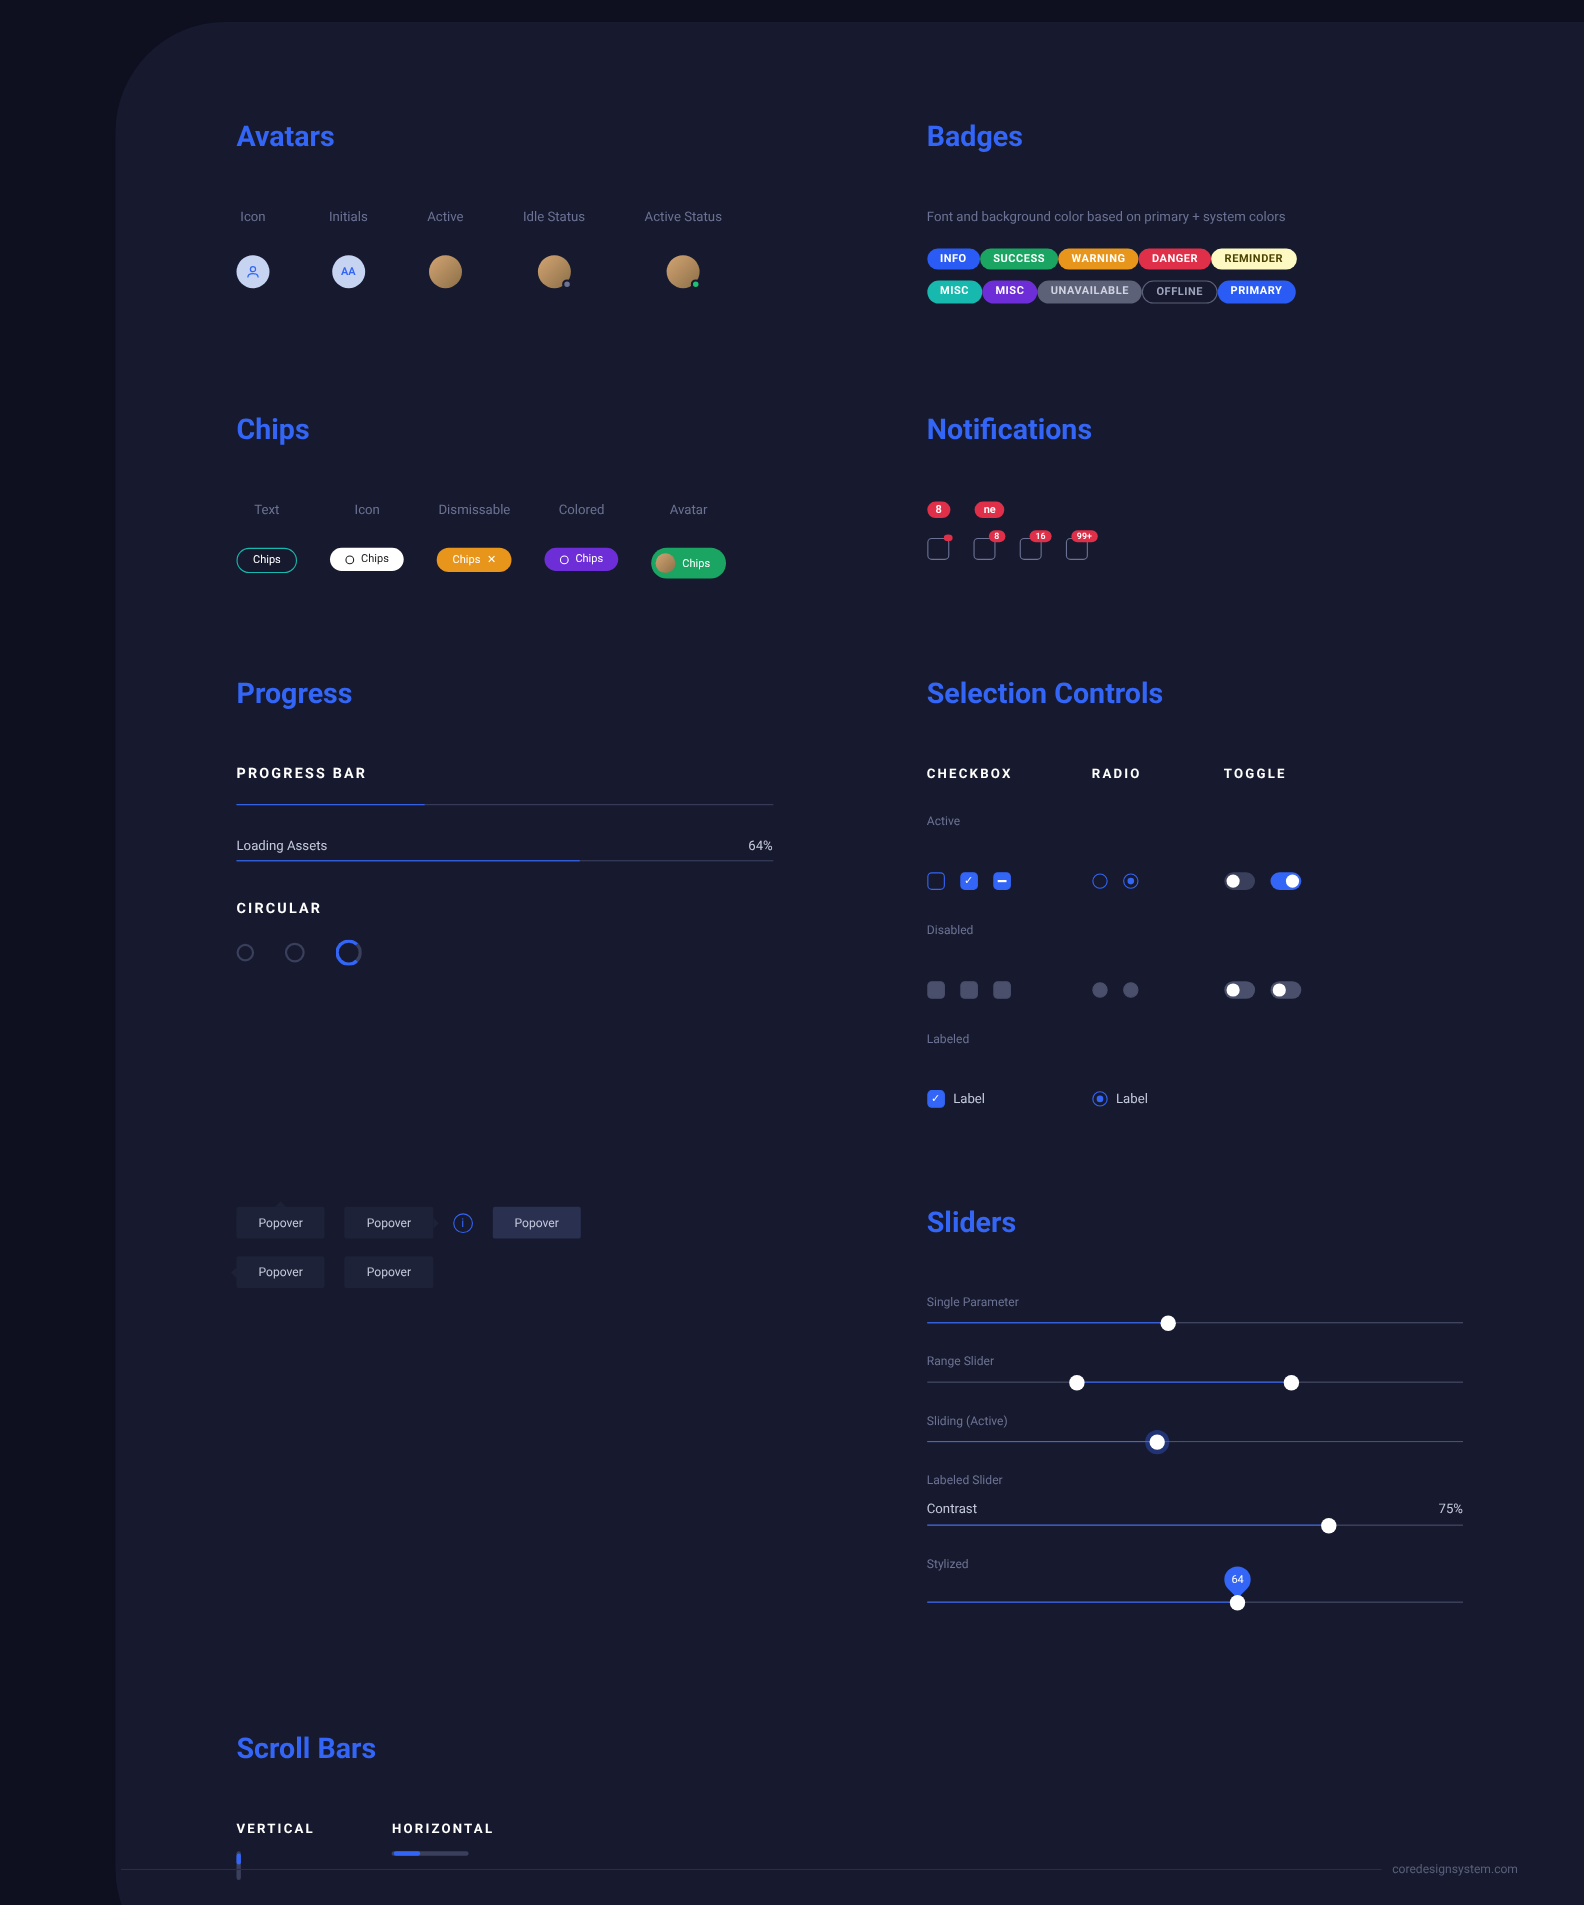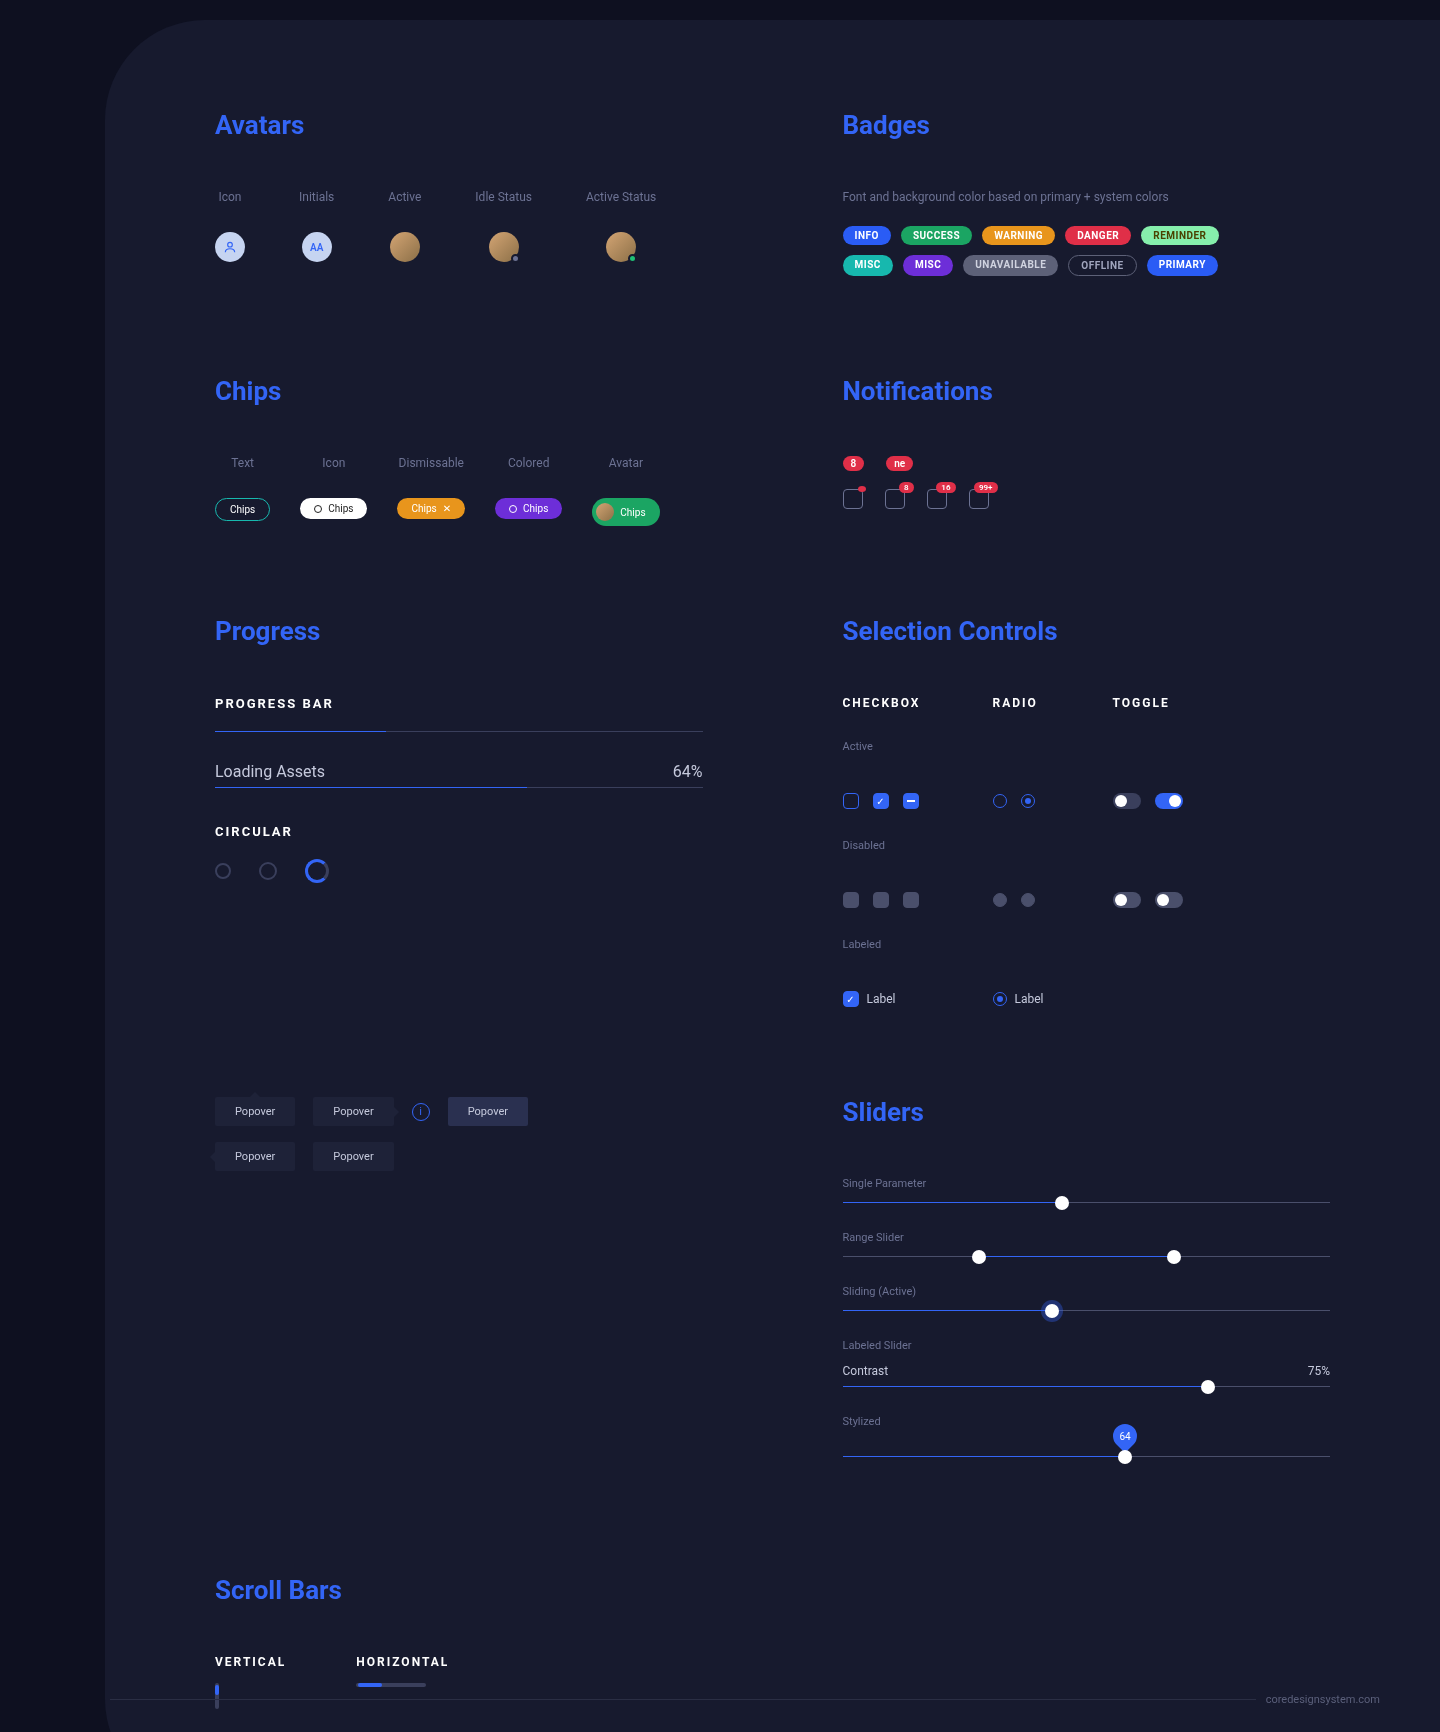--- a/index.html
+++ b/index.html
@@ -60,33 +60,33 @@
 .avatar.img { background: linear-gradient(135deg,#d4a574,#8b6f47); }
 .avatar .status-dot {
   position: absolute; bottom: -1px; right: -1px;
   width: 9px; height: 9px; border-radius: 50%;
   border: 2px solid #171a2e;
 }
 .status-dot.idle { background: #6c7293; }
 .status-dot.active { background: #1fbf75; }
 
 .badges-note { color: #6c7293; font-size: 12px; margin-bottom: 22px; margin-top: 28px; }
-.badge-row { display: flex; flex-wrap: wrap; gap: 10px; margin-bottom: 10px; }
+.badge-row { display: flex; flex-wrap: wrap; margin-bottom: 10px; }
 .badge {
   padding: 4px 12px;
   border-radius: 12px;
   font-size: 10px;
   font-weight: 700;
   letter-spacing: 0.5px;
 }
 .badge.info { background: #2a5cf5; color: #fff; }
 .badge.success { background: #1ba563; color: #fff; }
 .badge.warning { background: #e8951c; color: #fff; }
 .badge.danger { background: #e02f48; color: #fff; }
-.badge.reminder { background: #86efac; color: #4a4200; }
+.badge.reminder { background: #fef9c3; color: #4a4200; }
 .badge.misc1 { background: #17b8ae; color: #fff; }
 .badge.misc2 { background: #6d2ed8; color: #fff; }
 .badge.unavailable { background: #5d6178; color: #d0d3e0; }
 .badge.offline { background: transparent; border: 1px solid #5d6178; color: #a0a5bd; }
 .badge.primary { background: #2a5cf5; color: #fff; }
 
 .chip-row { display: flex; gap: 30px; }
 .chip-col { display: flex; flex-direction: column; align-items: center; gap: 14px; }
 .chip {
   padding: 5px 14px;
@@ -116,21 +116,21 @@
   position: absolute; top: -8px; right: -10px;
   background: #e02f48; color: #fff; font-size: 8px; font-weight: 600;
   padding: 1px 5px; border-radius: 7px; min-width: 8px; text-align: center;
 }
 
 .progress-line {
   height: 1px; background: #3a3f5c; position: relative; margin-bottom: 30px;
 }
 .progress-line .fill { position: absolute; top: 0; left: 0; height: 1px; background: #3365f6; }
 .progress-labeled { margin-bottom: 30px; }
-.progress-text-row { display: flex; justify-content: space-between; font-size: 16px; color: #c5c9dc; margin-bottom: 6px; }
+.progress-text-row { display: flex; justify-content: space-between; font-size: 12px; color: #c5c9dc; margin-bottom: 6px; }
 .circ-row { display: flex; gap: 28px; align-items: center; }
 .circ {
   border-radius: 50%;
   border: 2px solid #3a3f5c;
   position: relative;
 }
 .circ.c1 { width: 16px; height: 16px; }
 .circ.c2 { width: 18px; height: 18px; }
 .circ.c3 { width: 24px; height: 24px; border: 3px solid #3365f6; border-right-color: #3a3f5c; }
 

